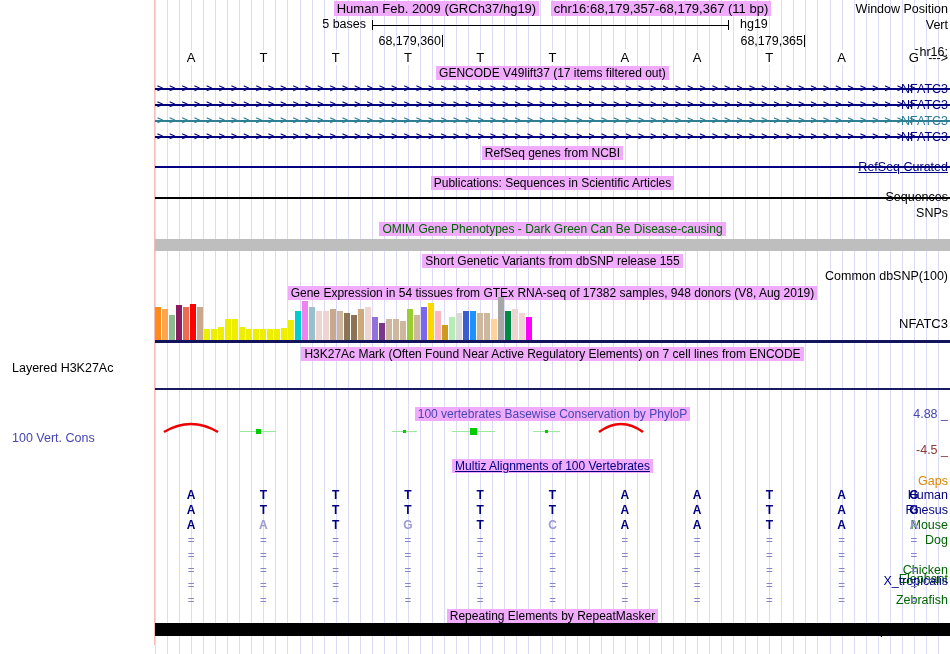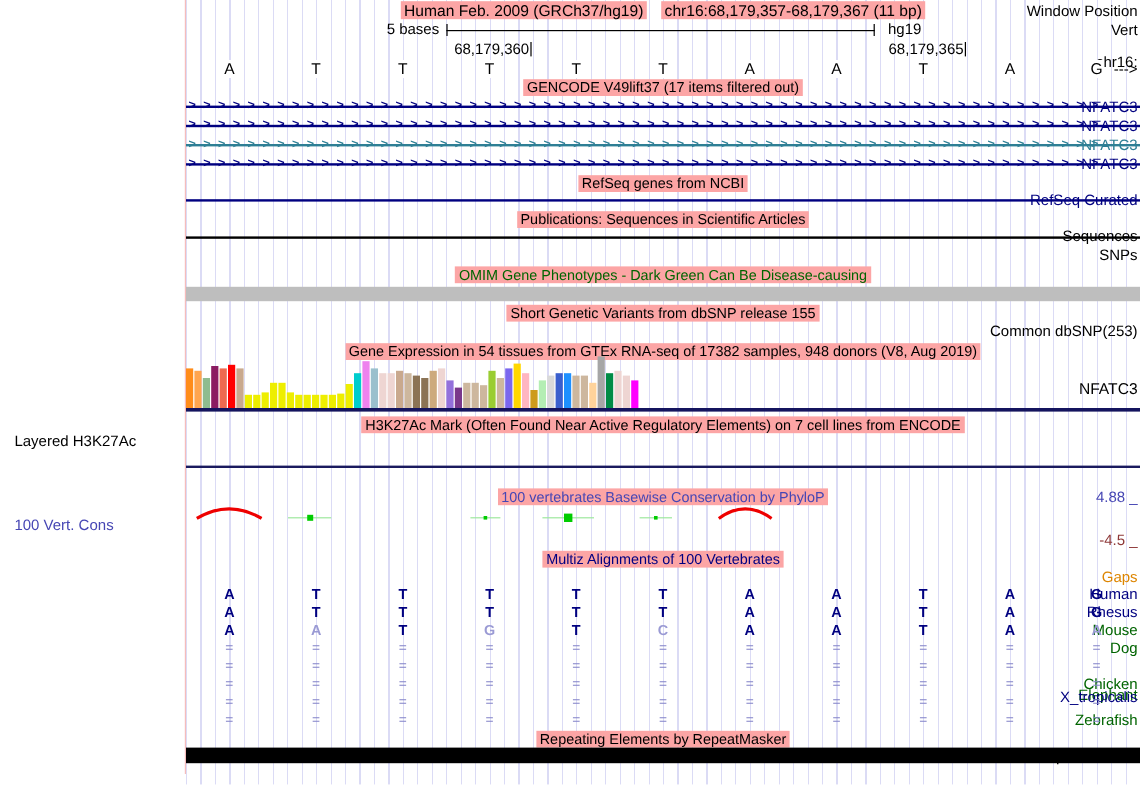--- a/index.html
+++ b/index.html
@@ -5,26 +5,26 @@
   html,body{margin:0;padding:0;background:#fff;}
   #browser{position:relative;width:950px;height:654px;background:#fff;overflow:hidden;
            font-family:"Liberation Sans",sans-serif;color:#000;}
   
   #gridbg{position:absolute;left:155px;top:0;width:795px;height:654px;
     background:repeating-linear-gradient(to right,#dbdbf5 0px,#dbdbf5 1px,transparent 1px,transparent 12.045px);}
   #pinkline{position:absolute;left:153.5px;top:0;width:1.5px;height:645px;background:#f5bcbc;}
   .lbl{position:absolute;font-size:12.5px;white-space:nowrap;line-height:14px;}
   .lbl.r{right:2px;text-align:center;}
   .lbl.l{left:12px;}
-  .navy{color:#000080;}
+  .navy{color:#000080;text-decoration:underline;}
   .green{color:#006400;}
   .blueP{color:#4646b4;margin-top:14px;}
   .maroon{color:#8e3838;}
   .title{position:absolute;left:155px;width:795px;text-align:center;font-size:12px;line-height:14px;white-space:nowrap;}
-  .title span{background:#fca5a5;padding:0 3px;}
+  .title span{background:#f0abfc;padding:0 3px;}
   .hline{position:absolute;}
   .tick{position:absolute;background:#000;}
   .pos{position:absolute;font-size:12.5px;white-space:nowrap;line-height:13px;}
   #seq-row{position:absolute;left:155px;top:50px;width:795px;height:15px;}
   .base{position:absolute;transform:translateX(-50%);font-size:13px;background:#fff;padding:0 1px;line-height:15px;}
   .arrow-row{position:absolute;left:155px;width:795px;height:13px;overflow:hidden;}
   .arrow-row .aline{position:absolute;top:6px;left:0;right:0;height:1.6px;background:currentColor;}
   .arrow-row .chev{position:absolute;top:0;left:2px;font-size:10.5px;font-weight:bold;
     letter-spacing:6.2px;line-height:12px;color:currentColor;}
   #gtex-bars{position:absolute;left:155px;top:295px;width:795px;height:46px;}
@@ -114,21 +114,21 @@
   <div class="title" style="top:176px"><span>Publications: Sequences in Scientific Articles</span></div>
   <div class="lbl r" style="top:190px">Sequences</div>
   <div class="hline" style="left:155px;top:197px;width:795px;height:1.6px;background:#000"></div>
   <div class="lbl r" style="top:206px">SNPs</div>
 
   <div class="title green" style="top:222px"><span>OMIM Gene Phenotypes - Dark Green Can Be Disease-causing</span></div>
   <div class="lbl r green" style="top:238px">OMIM Genes</div>
   <div class="graybar"></div>
 
   <div class="title" style="top:254px"><span>Short Genetic Variants from dbSNP release 155</span></div>
-  <div class="lbl r" style="top:269px">Common dbSNP(253)</div>
+  <div class="lbl r" style="top:269px">Common dbSNP(100)</div>
 
   <div class="title" style="top:286px"><span>Gene Expression in 54 tissues from GTEx RNA-seq of 17382 samples, 948 donors (V8, Aug 2019)</span></div>
   <div class="lbl r" style="top:317px;font-size:13px">NFATC3</div>
   <div id="gtex-bars">
       <div class="gbar" style="left: 0px; height: 34px; background: rgb(255, 140, 26);"></div>
       <div class="gbar" style="left: 7px; height: 32px; background: rgb(255, 165, 79);"></div>
       <div class="gbar" style="left: 14px; height: 26px; background: rgb(143, 188, 143);"></div>
       <div class="gbar" style="left: 21px; height: 36px; background: rgb(139, 28, 98);"></div>
       <div class="gbar" style="left: 28px; height: 34px; background: rgb(238, 106, 80);"></div>
       <div class="gbar" style="left: 35px; height: 37px; background: rgb(255, 0, 0);"></div>

